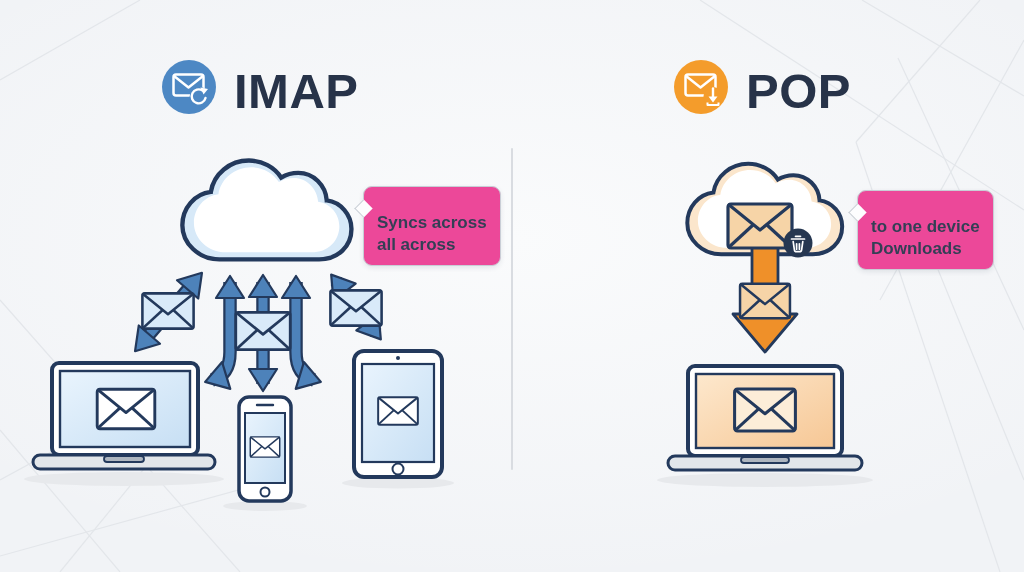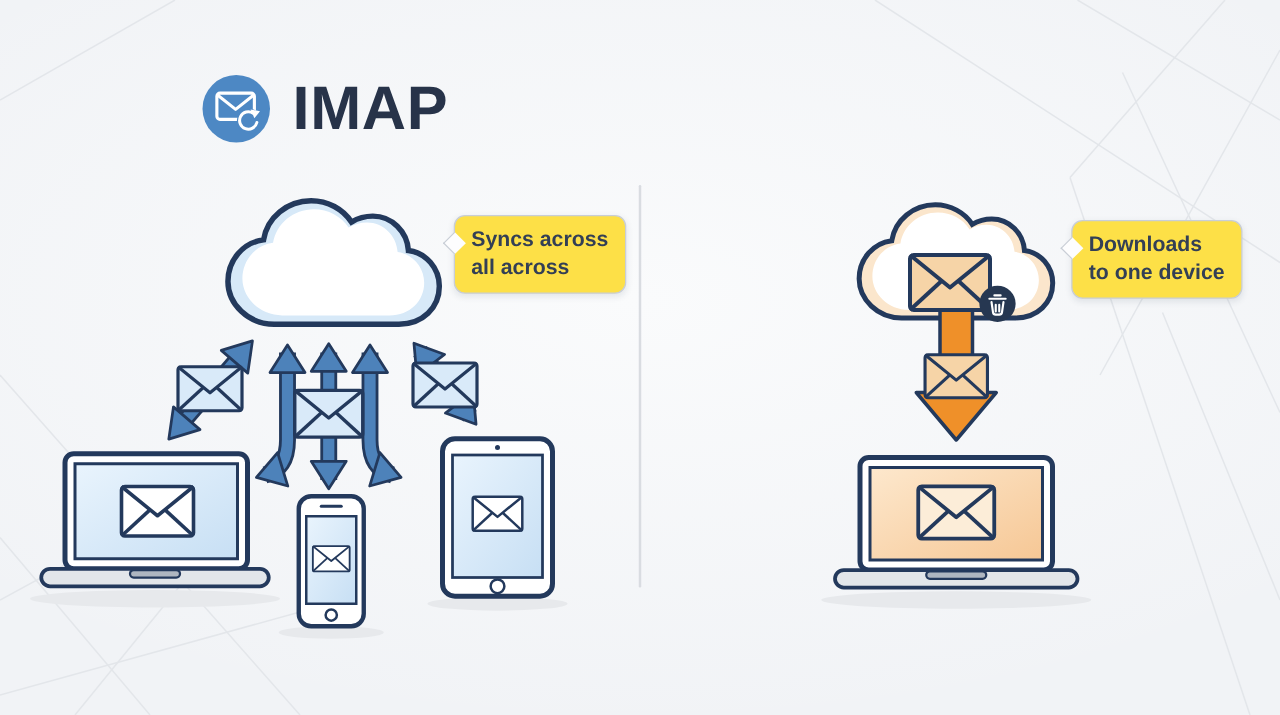--- a/index.html
+++ b/index.html
@@ -23,29 +23,29 @@
   .su{fill:none;stroke:var(--outline);stroke-width:13.5;}
   .so{fill:none;stroke:var(--ah-f,var(--imap-arrow));stroke-width:9;}
   .dev-out{stroke:var(--outline);}
   .shadow{fill:#e7e9ec;}
 
   
   .divider{position:absolute;left:511px;top:148px;width:2px;height:322px;
     background:var(--divider);border-radius:1px;}
 
   
-  .header{position:absolute;display:flex;align-items:center;gap:16px;}
+  .header{position:absolute;display:flex;align-items:flex-end;gap:16px;}
   .header .title{font-size:49px;font-weight:800;letter-spacing:0.5px;
     color:var(--title);line-height:1;}
   .badge{width:58px;height:58px;display:block;}
 
   
-  .bubble{position:absolute;background:#fde047;border:1.5px solid var(--bubble-border);
-    border-radius:9px;padding:8px 13px 9px 13px;
-    box-shadow:0 2px 5px rgba(40,55,80,0.10);}
+  .bubble{position:absolute;background:#ec4899;border:1.5px solid var(--bubble-border);
+    border-radius:9px;padding:25px 13px 9px 13px;
+    box-shadow:0 2px 5px rgba(40,55,80,0.10);margin-top:14px;}
   .bubble .line{display:block;font-size:17px;font-weight:600;color:var(--bubble-text);
     line-height:1.3;white-space:nowrap;}
   .bubble::before{content:"";position:absolute;left:-7.5px;top:15px;width:12px;height:12px;
     background:#fdfdfe;border-left:1.5px solid var(--bubble-border);
     border-bottom:1.5px solid var(--bubble-border);transform:rotate(45deg);}
 </style>
 </head>
 <body>
 
 <div class="stage">
@@ -201,24 +201,36 @@
       <circle cx="29" cy="29" r="27" fill="var(--imap-badge)"></circle>
       <rect x="13.5" y="16.5" width="30" height="21" rx="2.5" fill="none" stroke="#ffffff" stroke-width="2.5"></rect>
       <path d="M14,18 L28.5,29.5 L43,18" fill="none" stroke="#ffffff" stroke-width="2.5" stroke-linejoin="round"></path>
       <circle cx="39.5" cy="39" r="10" fill="var(--imap-badge)"></circle>
       <path d="M45.5,40 a7,7 0 1 1 -3,-7.5" fill="none" stroke="#ffffff" stroke-width="2.4" stroke-linecap="round"></path>
       <polygon points="40.5,29.5 48,31 43.5,36.5" fill="#ffffff"></polygon>
     </svg>
     <span class="title">IMAP</span>
   </div>
 
+  <div class="header" style="left:672px;top:58px">
+    <svg class="badge" viewBox="0 0 58 58">
+      <circle cx="29" cy="29" r="27" fill="var(--pop-badge)"></circle>
+      <rect x="13.5" y="16.5" width="30" height="21" rx="2.5" fill="none" stroke="#ffffff" stroke-width="2.5"></rect>
+      <path d="M14,18 L28.5,29.5 L43,18" fill="none" stroke="#ffffff" stroke-width="2.5" stroke-linejoin="round"></path>
+      <circle cx="41" cy="38.5" r="9.5" fill="var(--pop-badge)"></circle>
+      <path d="M41,30.5 v10" stroke="#ffffff" stroke-width="2.4" stroke-linecap="round"></path>
+      <polygon points="36.5,38.5 45.5,38.5 41,44.5" fill="#ffffff"></polygon>
+      <path d="M35.5,44.5 v2.6 h11 v-2.6" fill="none" stroke="#ffffff" stroke-width="2" stroke-linejoin="round"></path>
+    </svg>
+    <span class="title">POP</span>
+  </div>
 
   <div class="bubble" style="left:363px;top:172px">
     <span class="line">Syncs across</span>
     <span class="line">all across</span>
   </div>
 
   <div class="bubble" style="left:857px;top:176px">
+    <span class="line">to one device</span>
     <span class="line">Downloads</span>
-    <span class="line">to one device</span>
   </div>
 
 </div>
 
 </body></html>

